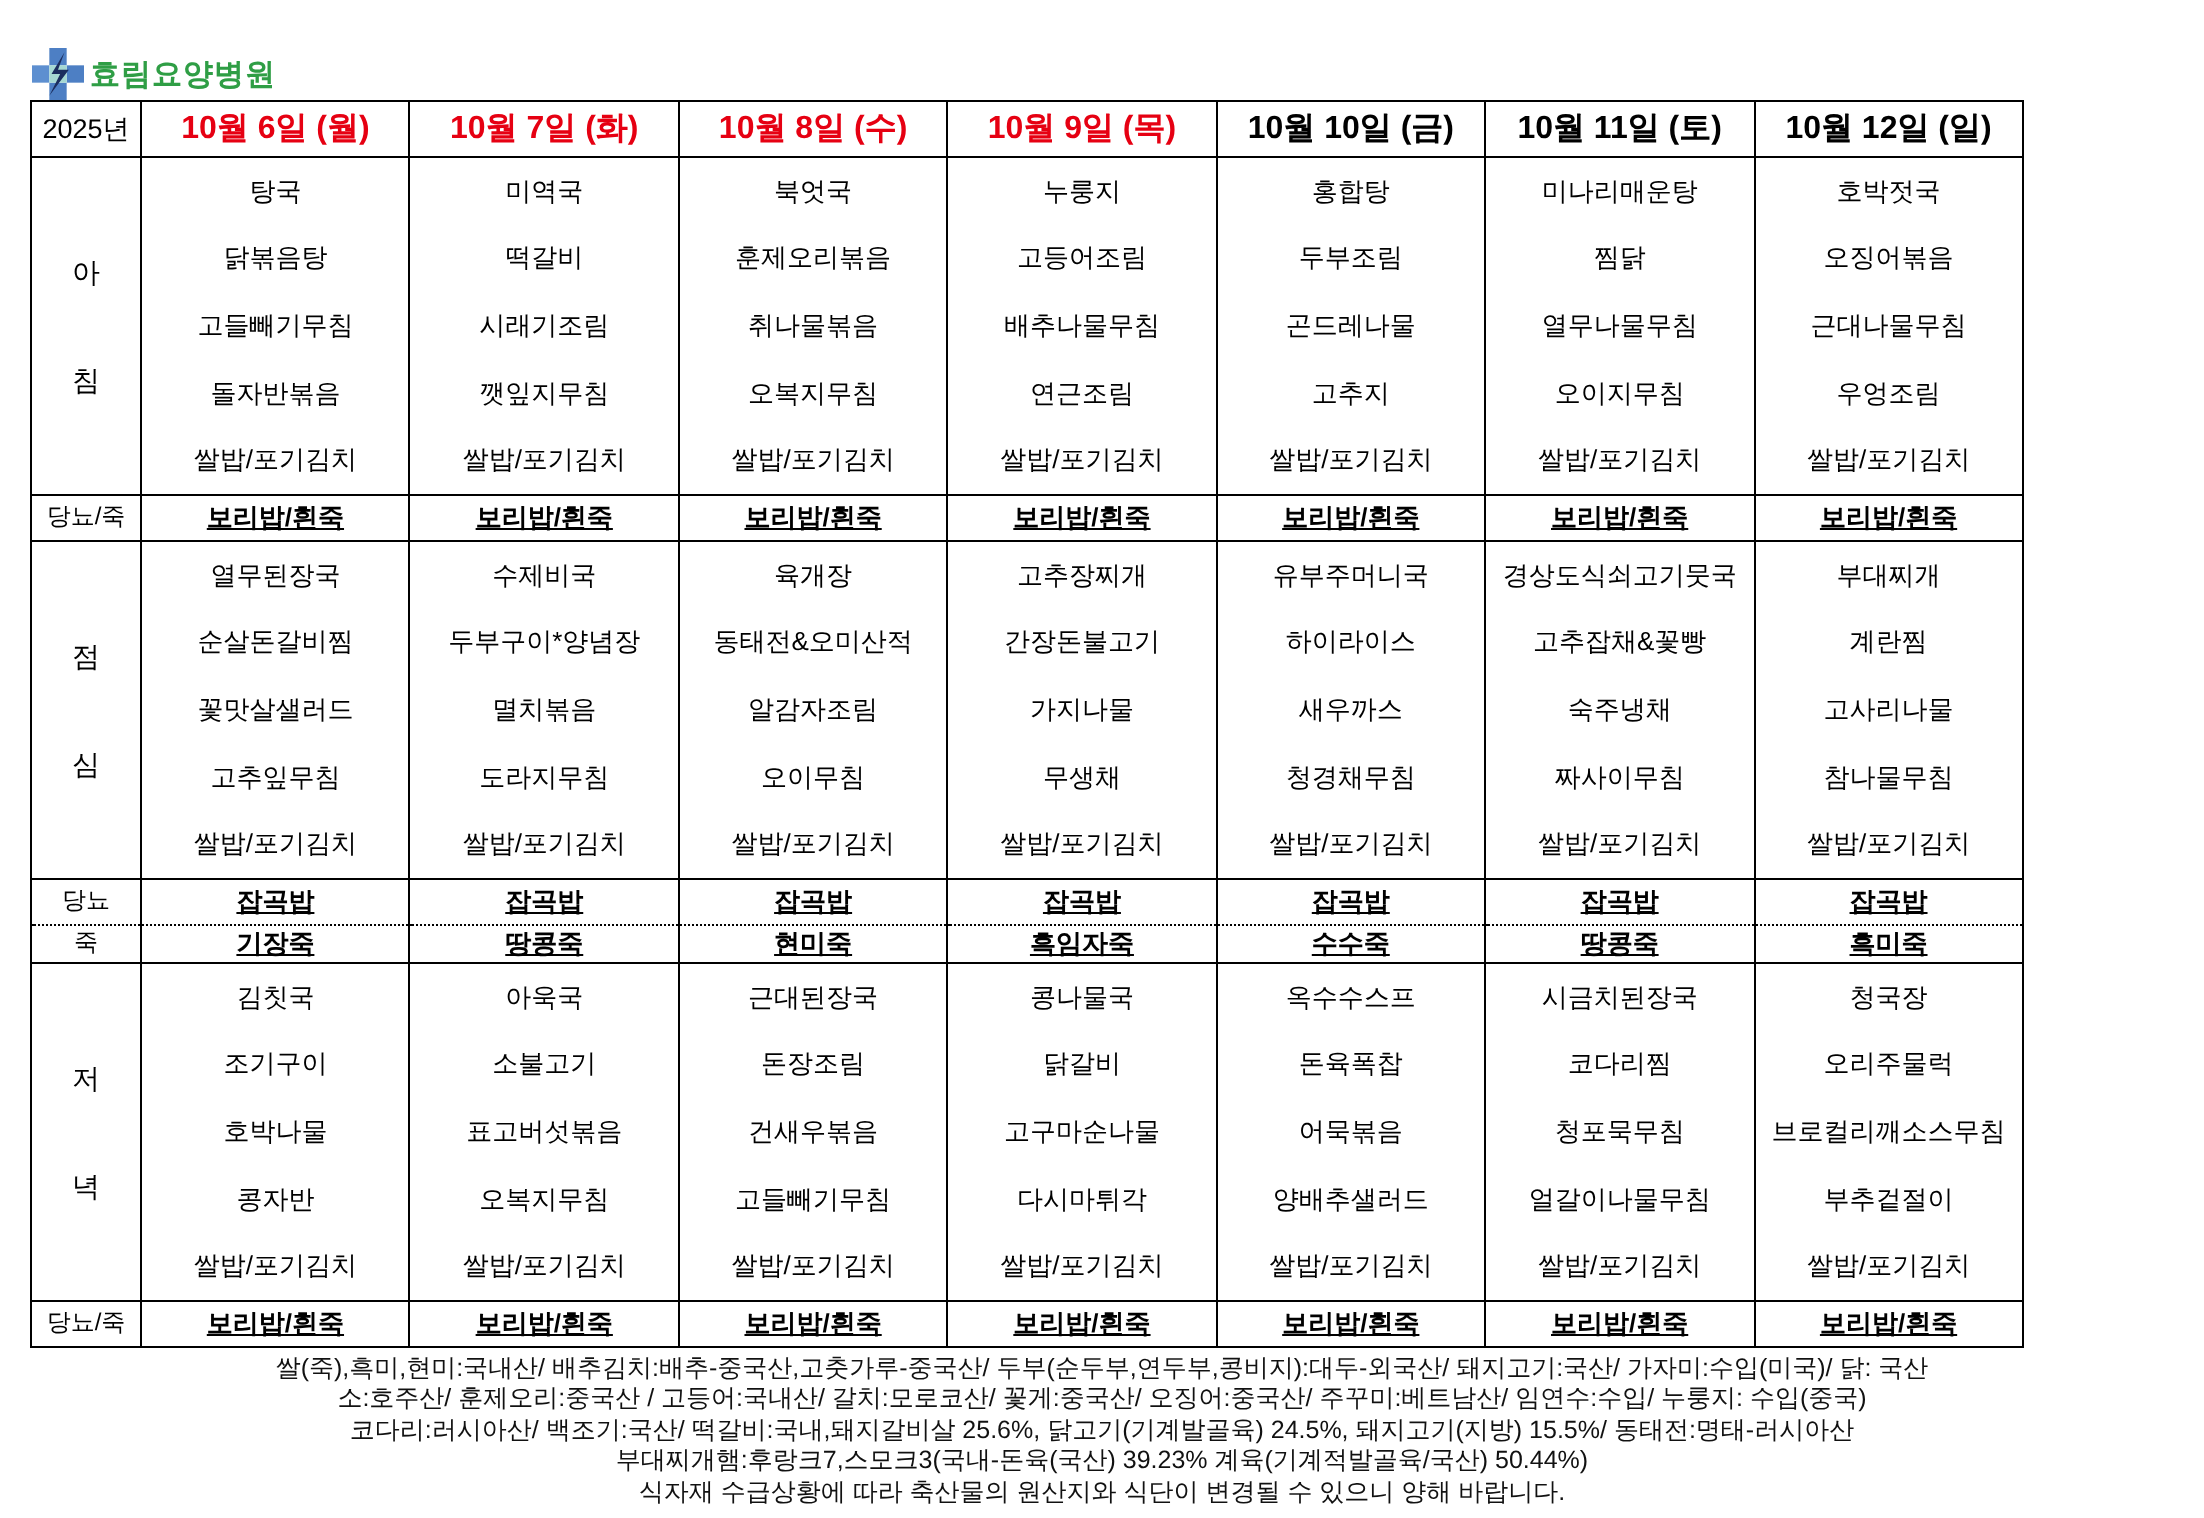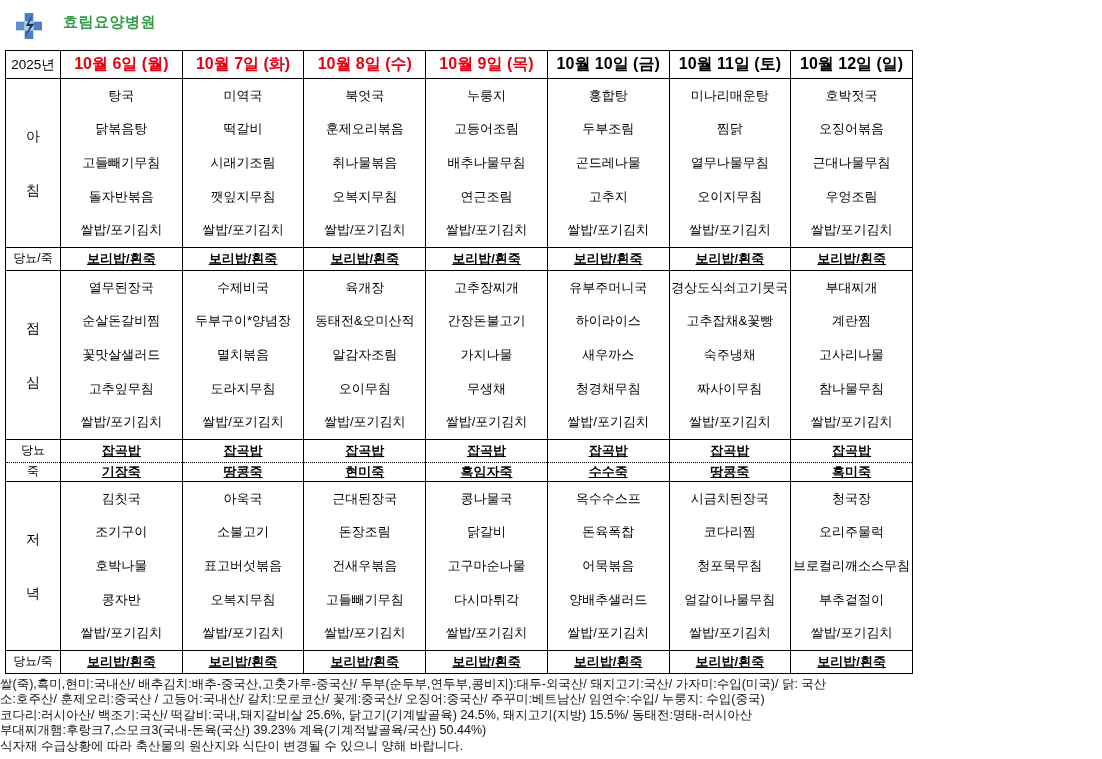--- a/index.html
+++ b/index.html
@@ -8,27 +8,27 @@
     --line:#000;
   }
   *{box-sizing:border-box;}
   html,body{margin:0;padding:0;}
   body{
     width:1102px;height:759px;background:#ffffff;color:#000;
     font-family:"Liberation Sans","DejaVu Sans",sans-serif;
     overflow:hidden;position:relative;
   }
   .topbar{position:relative;height:50px;}
-  .brand{position:absolute;left:16px;top:13px;display:flex;align-items:flex-start;gap:21px;}
+  .brand{position:absolute;left:16px;top:24px;display:flex;align-items:center;gap:3px;}
   .brand-name{color:var(--brand-green);font-weight:bold;font-size:15px;letter-spacing:0.5px;}
   .page-title{position:absolute;left:0;right:0;top:20px;text-align:center;
     font-size:17px;font-weight:bold;letter-spacing:1px;}
   table.menu-table{
     border-collapse:collapse;table-layout:fixed;
-    margin-left:5px;width:908px;
+    margin-left:15px;width:997px;
   }
   .menu-table th,.menu-table td{border:1px solid var(--line);padding:0;vertical-align:middle;}
   thead tr{height:28px;}
   .year-cell{font-weight:normal;font-size:13.5px;text-align:center;}
   .date-cell{font-weight:bold;font-size:16px;text-align:center;color:#000;}
   .date-cell.red{color:var(--holiday-red);}
   tr.meal-row{height:168px;}
   .meal-label-cell{
     font-weight:normal;font-size:14px;text-align:center;
   }
@@ -41,21 +41,21 @@
   }
   tr.sub-row{height:23px;}
   tr.porridge-row{height:19px;}
   .sub-label{font-weight:normal;font-size:12px;text-align:center;}
   .sub-value{font-weight:bold;font-size:13px;text-align:center;white-space:nowrap;text-decoration:underline;}
   tr.has-dotted-bottom > th,
   tr.has-dotted-bottom > td{border-bottom:1px dotted #000;}
   tr.dotted-top > th,
   tr.dotted-top > td{border-top:1px dotted #000;}
   .footer-notes{
-    margin-top:3px;text-align:left;font-size:12.5px;line-height:15.5px;color:#111;
+    margin-top:3px;text-align:center;font-size:12.5px;line-height:15.5px;color:#111;
   }
   .logo-icon{display:block;}
 </style>
 </head>
 <body>
 
 <div class="topbar">
   <div class="brand">
     <svg class="logo-icon" width="26" height="26" viewBox="0 0 24 24" aria-hidden="true">
       <rect x="8" y="0" width="8" height="8" fill="#4d7fc4"></rect>

